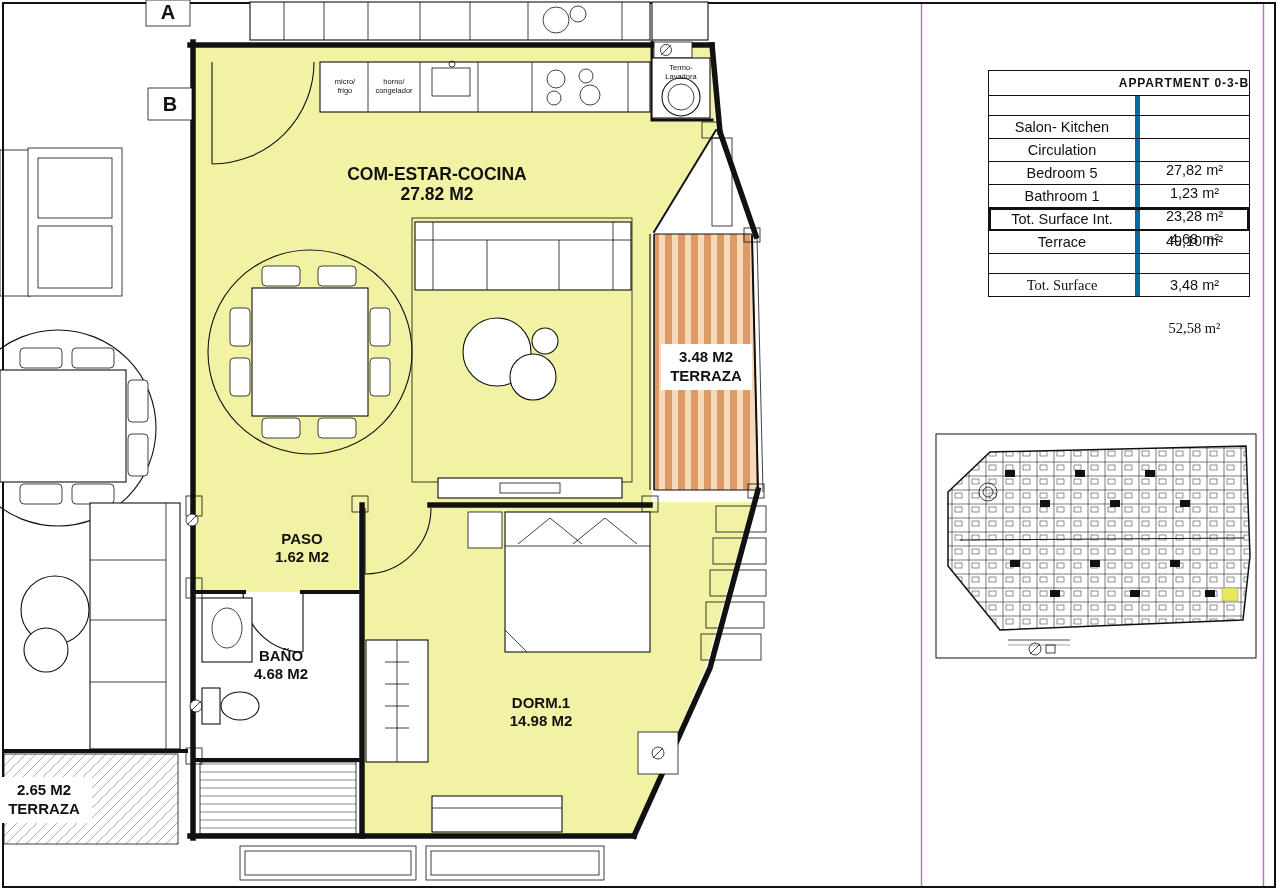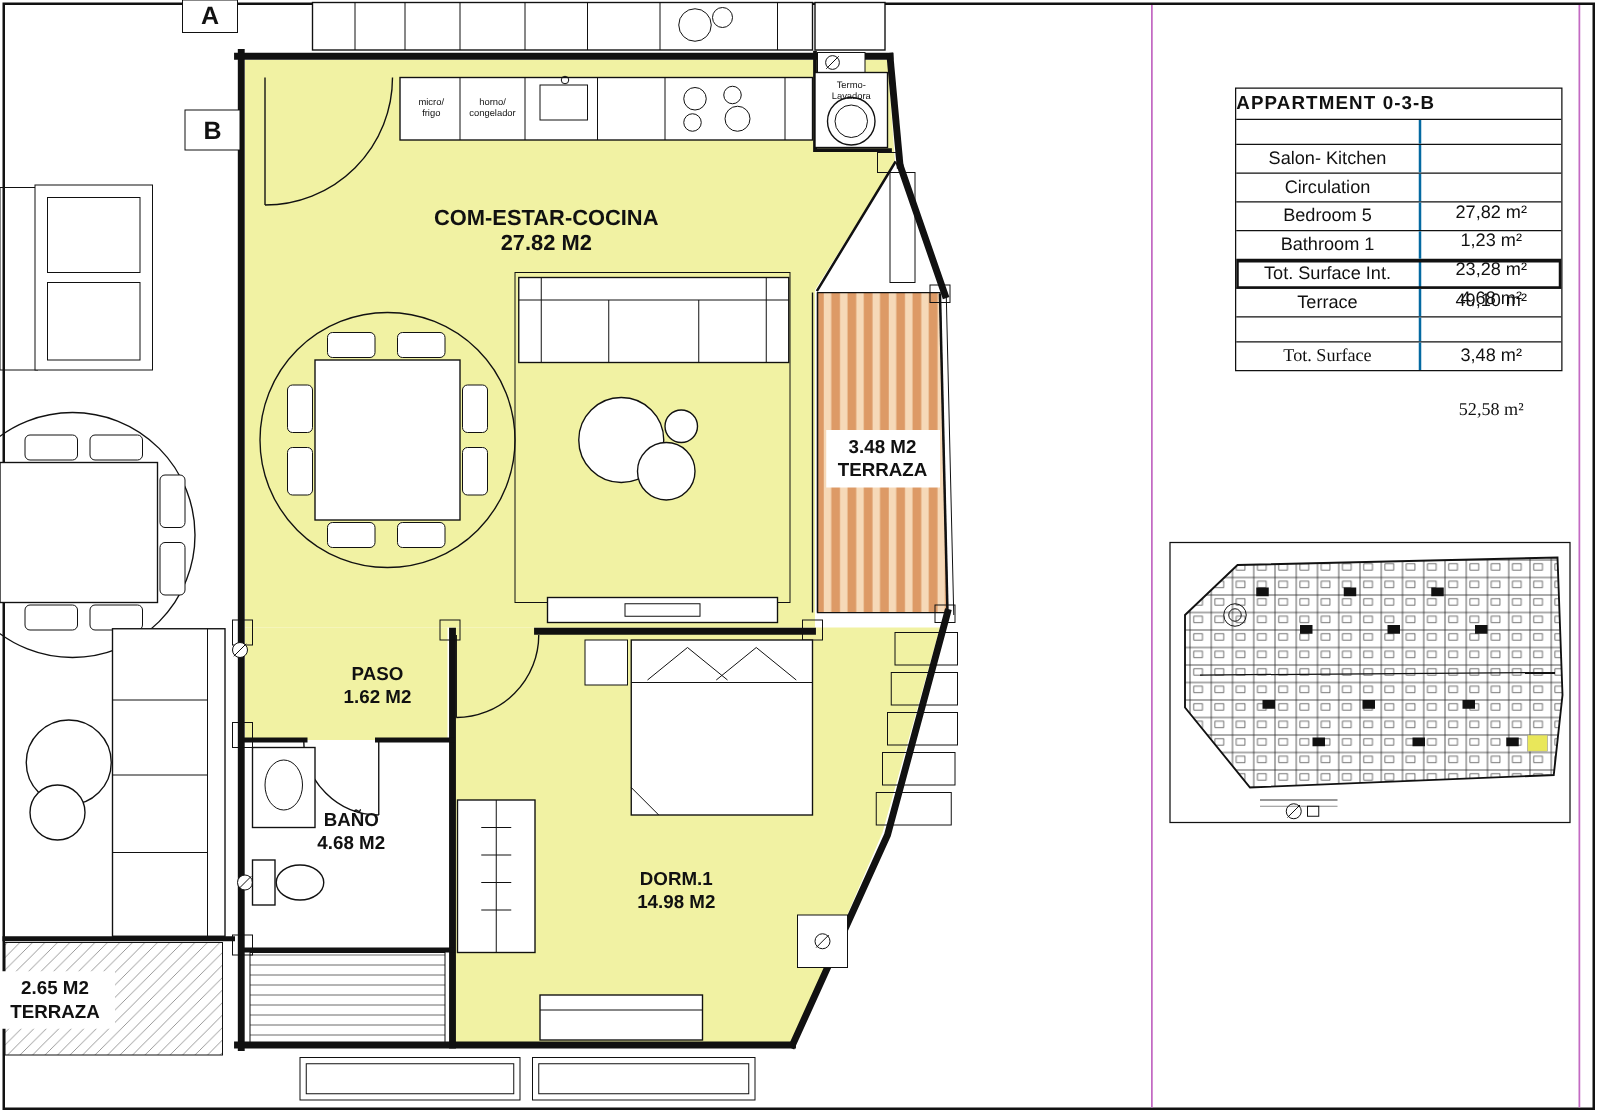--- a/index.html
+++ b/index.html
@@ -26,26 +26,26 @@
       text-anchor:middle;fill:#111;}
   .rl-lg{font-size:17.5px;}
   .tinyt{font-family:"Liberation Sans",sans-serif;font-size:7.5px;font-weight:400;
       text-anchor:middle;fill:#111;}
   .blk{font-family:"Liberation Sans",sans-serif;font-size:20px;font-weight:700;
       text-anchor:middle;fill:#111;}
 
   
   .area-table{position:absolute;left:988px;top:70px;width:262px;background:#fff;
       border:1.6px solid #111;font-size:14.5px;box-sizing:border-box;}
-  .t-title{height:24px;line-height:24px;text-align:left;font-weight:700;
-      letter-spacing:.9px;font-size:15px;border-bottom:1.2px solid #111;}
+  .t-title{height:24px;line-height:24px;text-align:right;font-weight:700;
+      letter-spacing:.9px;font-size:12px;border-bottom:1.2px solid #111;}
   .t-row{display:flex;height:22px;line-height:22px;border-bottom:1px solid #111;}
   .t-row.spacer{height:19px;}
   .t-row.last{border-bottom:none;font-family:Liberation Serif, serif;}
-  .t-label{flex:0 0 146px;text-align:center;border-right:2px solid #0369a1;
+  .t-label{flex:0 0 146px;text-align:center;border-right:5px solid #0369a1;
       white-space:nowrap;overflow:hidden;}
   .t-value{flex:1;text-align:center;white-space:nowrap;margin-top:43px;}
   .t-row.hl{outline:2.2px solid #111;outline-offset:-2.2px;align-items:center;}
 </style>
 </head>
 <body>
 
 <div class="page">
 
 <svg class="plan-svg" width="1278" height="890" viewBox="0 0 1278 890">

